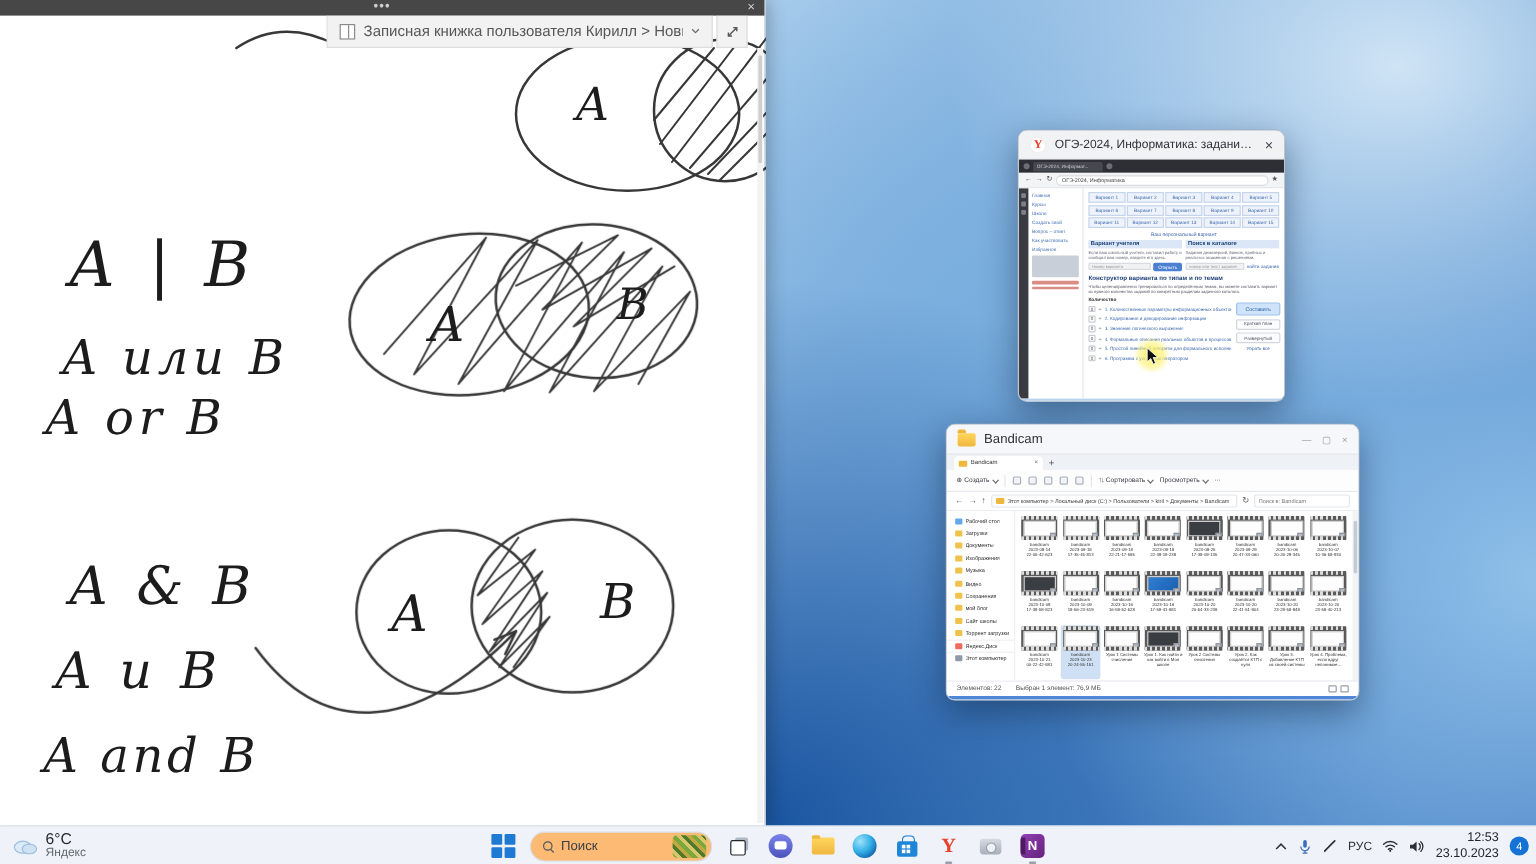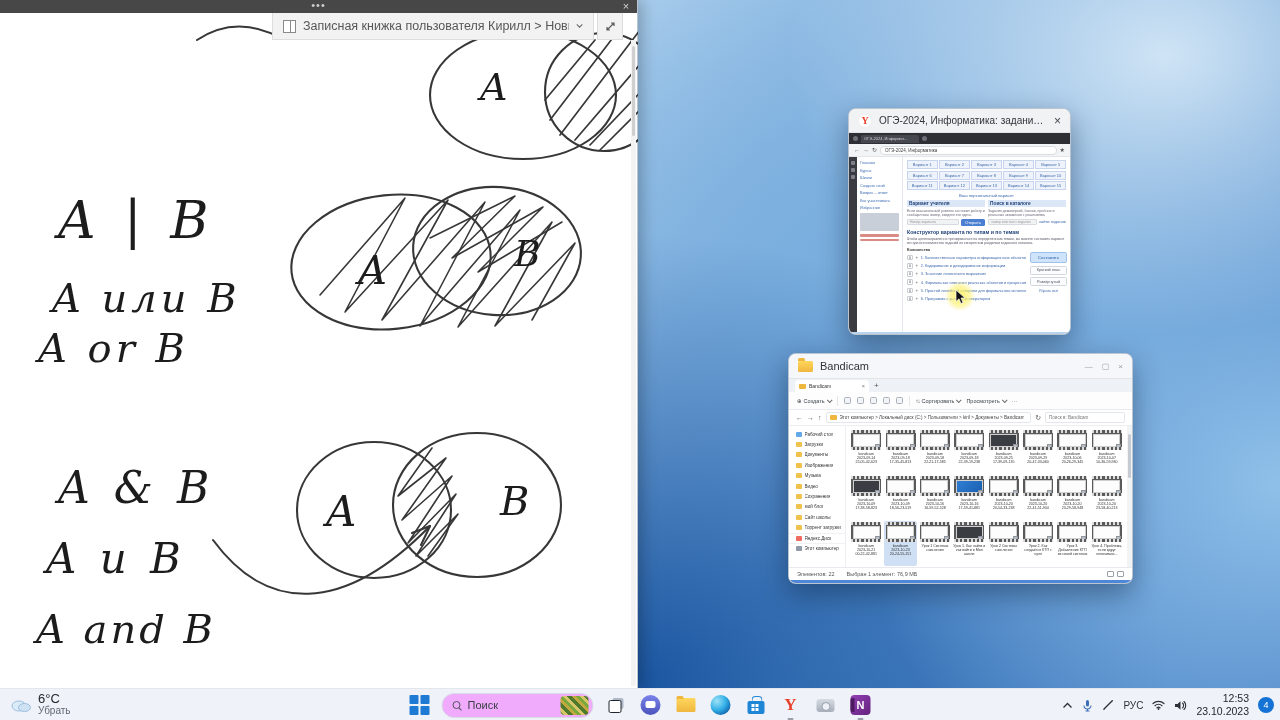--- a/index.html
+++ b/index.html
@@ -146,21 +146,21 @@
   
   .taskbar { position:absolute; left:0; top:688px; width:1280px; height:32px; background:#eff3f9; border-top:1px solid #e2e7ee; }
   .weather { position:absolute; left:10px; top:3px; display:flex; align-items:center; gap:6px; }
   .w-temp { font-size:13px; color:#24272b; line-height:13px; }
   .w-cond { font-size:10px; color:#5f6671; line-height:12px; }
   .tb-center { position:absolute; left:50%; top:0; height:32px; transform:translateX(-50%); display:flex; align-items:center; gap:9px; }
   .tb-item { position:relative; width:26px; height:26px; display:flex; align-items:center; justify-content:center; border-radius:4px; }
   .tb-item.running::after { content:""; position:absolute; bottom:-2px; left:50%; transform:translateX(-50%); width:6px; height:2.5px; border-radius:2px; background:#9aa0aa; }
   .start-ico { display:grid; grid-template-columns:9px 9px; grid-template-rows:9px 9px; gap:1.5px; }
   .start-ico i { background:#1f7ad4; border-radius:1px; }
-  .search-pill { width:152px; height:25px; background:#f0abfc; border:1px solid #d8dde5; border-radius:13px; display:flex; align-items:center; gap:6px; padding:0 4px 0 10px; }
+  .search-pill { width:152px; height:25px; background:#fdba74; border:1px solid #d8dde5; border-radius:13px; display:flex; align-items:center; gap:6px; padding:0 4px 0 10px; }
   .mag { position:relative; width:9px; height:9px; flex:0 0 auto; }
   .mag::before { content:""; position:absolute; left:0; top:0; width:6px; height:6px; border:1.4px solid #51565e; border-radius:50%; }
   .mag::after { content:""; position:absolute; left:6px; top:6px; width:3.5px; height:1.4px; background:#51565e; transform:rotate(45deg); transform-origin:left center; }
   .search-txt { font-size:11px; color:#3c4047; flex:1; }
   .search-img { width:28px; height:19px; border-radius:4px;
     background:repeating-linear-gradient(45deg,#7aa83c 0 3px,#d8c66a 3px 6px,#4f7a2e 6px 9px,#c2a93f 9px 12px); }
   .tv-ico { position:relative; width:15px; height:15px; }
   .tv-ico::before { content:""; position:absolute; right:0; top:0; width:11px; height:11px; background:#aeb8c6; border-radius:2px; }
   .tv-ico::after { content:""; position:absolute; left:0; bottom:0; width:11px; height:11px; background:#fff; border:1.6px solid #20262e; border-radius:2px; }
   .chat-ico { width:20px; height:20px; border-radius:50%; background:linear-gradient(#7b83eb,#4b53bc); position:relative; }
@@ -742,21 +742,21 @@
   </div>
 
   <div class="taskbar">
     <div class="weather">
       <svg width="22" height="15" viewBox="0 0 22 15">
         <ellipse cx="9" cy="9" rx="7" ry="5" fill="#dcebf8" stroke="#9dbedd" stroke-width="1"></ellipse>
         <ellipse cx="14.5" cy="10.5" rx="6" ry="4" fill="#cfe2f4" stroke="#9dbedd" stroke-width="1"></ellipse>
       </svg>
       <div>
         <div class="w-temp">6°C</div>
-        <div class="w-cond">Убрать</div>
+        <div class="w-cond">Яндекс</div>
       </div>
     </div>
 
     <div class="tb-center">
       <div class="tb-item">
         <span class="start-ico">
             <i></i>
             <i></i>
             <i></i>
             <i></i>

